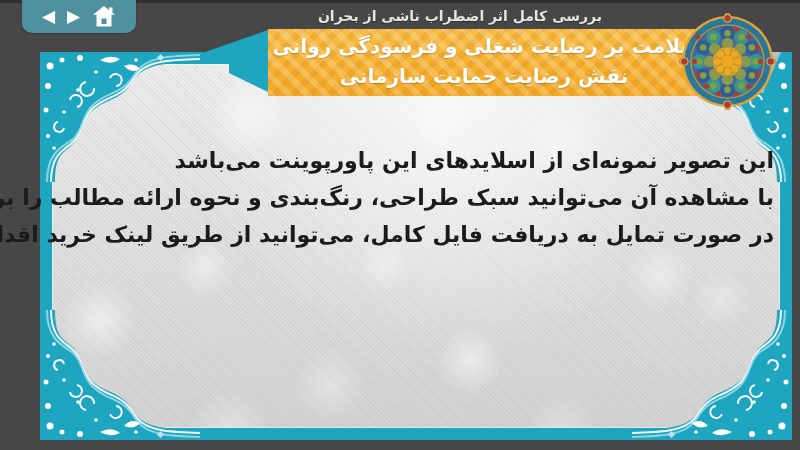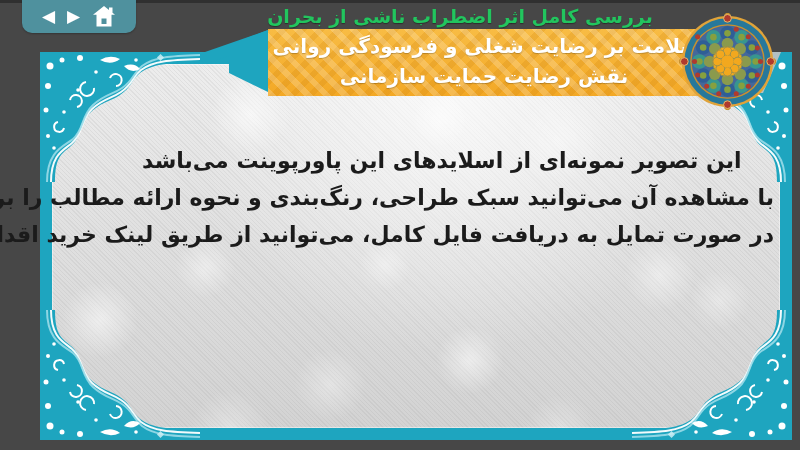--- a/index.html
+++ b/index.html
@@ -55,21 +55,21 @@
       linear-gradient(180deg,#F8BC44,#F3A825);
   }
   .banner .bline{
     direction:rtl;color:#FFFFFF;font-weight:bold;font-size:20px;line-height:30px;
     text-shadow:0 1px 1px rgba(0,0,0,.22);white-space:nowrap;
   }
   .banner{padding-top:2px;}
 
   .title-line1{
     position:absolute;left:210px;top:4px;width:500px;z-index:5;text-align:center;
-    direction:rtl;color:#22c55e;font-weight:bold;font-size:19px;line-height:24px;
+    direction:rtl;color:#e5e5e5;font-weight:bold;font-size:14px;line-height:24px;
     text-shadow:0 1px 1px rgba(0,0,0,.35);white-space:nowrap;
   }
 
   
   .mandala{position:absolute;left:679px;top:13px;width:97px;height:97px;z-index:6;}
 
   
   .navbar{
     position:absolute;left:22px;top:0;width:114px;height:33px;z-index:7;
     background:#4F919E;border-radius:0 0 10px 10px;
@@ -78,21 +78,21 @@
   }
   .nav-btn{
     color:#FFFFFF;font-size:17px;line-height:1;cursor:pointer;user-select:none;
     display:inline-block;
   }
   .home-btn{display:inline-block;cursor:pointer;line-height:0;}
 
   
   .body-text{
     position:absolute;right:6px;left:90px;top:78px;z-index:4;
-    direction:rtl;text-align:left;color:#1B1B1B;font-weight:bold;
+    direction:rtl;text-align:right;color:#1B1B1B;font-weight:bold;
     font-size:22px;line-height:37px;white-space:nowrap;
   }
 </style>
 </head>
 <body>
 
 <div class="top-line"></div>
 
 <div class="frame">
   <div class="slide">

